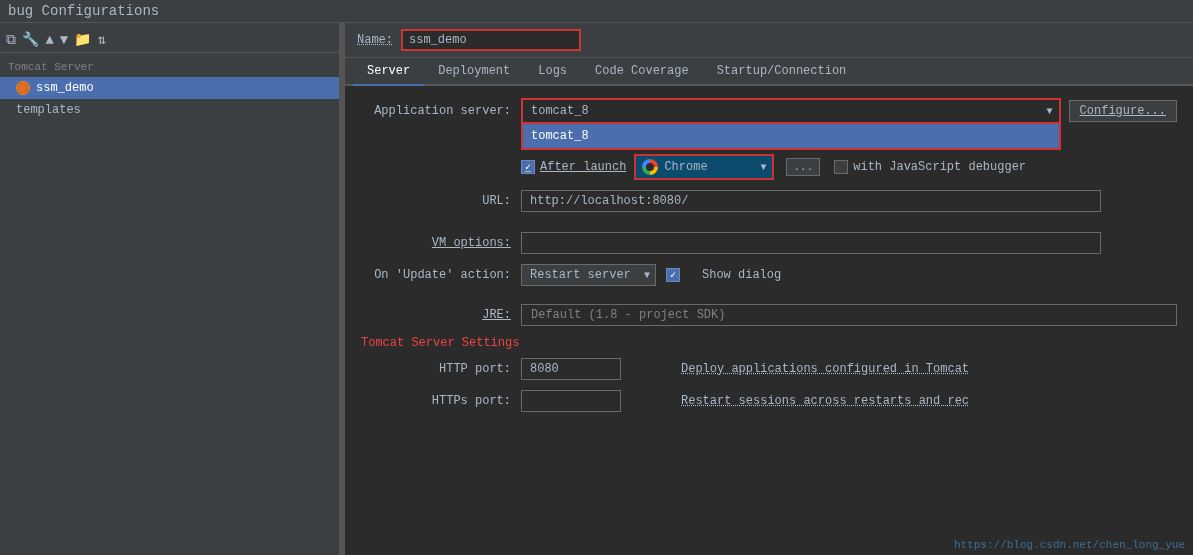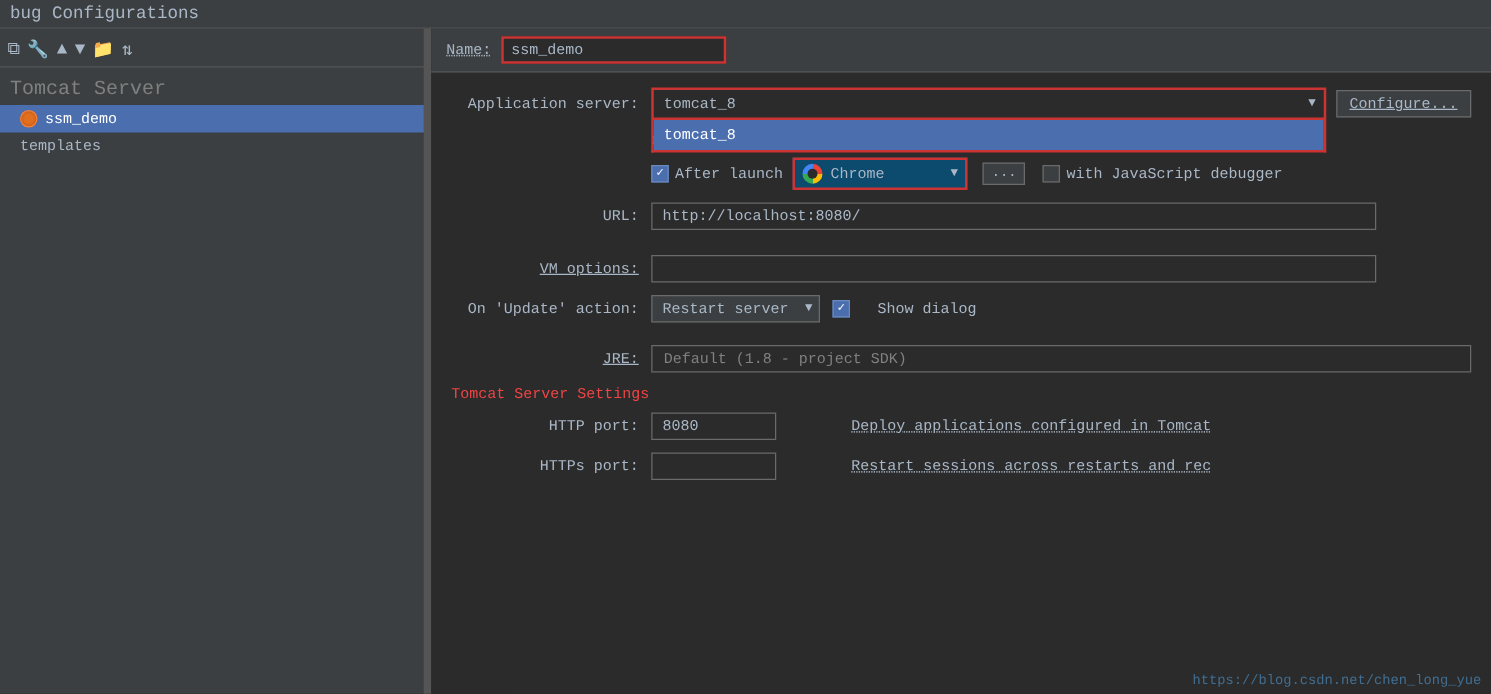--- a/index.html
+++ b/index.html
@@ -46,21 +46,21 @@
 
     .toolbar-icon {
       color: #a9b7c6;
       font-size: 14px;
       cursor: pointer;
     }
 
     .sidebar-section-label {
       padding: 4px 8px;
       color: #808080;
-      font-size: 16px;
+      font-size: 11px;
     }
 
     .sidebar-item {
       padding: 4px 8px 4px 16px;
       cursor: pointer;
       display: flex;
       align-items: center;
       gap: 6px;
     }
 
@@ -242,20 +242,21 @@
       align-items: center;
       margin-left: 160px;
       margin-bottom: 10px;
       gap: 8px;
     }
 
     .checkbox-wrap {
       display: flex;
       align-items: center;
       gap: 5px;
+      text-decoration: underline;
     }
 
     .checkbox {
       width: 14px;
       height: 14px;
       background: #4b6eaf;
       border: 1px solid #6a8abd;
       display: flex;
       align-items: center;
       justify-content: center;
@@ -479,20 +480,37 @@
 
   <div class="divider-handle"></div>
 
   <div class="right-panel">
 
     <div class="name-bar">
       <span class="name-label">Name:</span>
       <input class="name-input name-input-highlight" type="text" value="ssm_demo" style="">
     </div>
 
+    <div class="tabs">
+      <div class="tab active">
+        <span>Server</span>
+      </div>
+      <div class="tab">
+        <span>Deployment</span>
+      </div>
+      <div class="tab">
+        <span>Logs</span>
+      </div>
+      <div class="tab">
+        <span>Code Coverage</span>
+      </div>
+      <div class="tab">
+        <span>Startup/Connection</span>
+      </div>
+    </div>
 
     <div class="content">
 
       <div class="form-row">
         <span class="form-label">Application server:</span>
         <div class="app-server-container">
           <div style="position:relative;">
             <select class="dropdown-select">
               <option>tomcat_8</option>
             </select>

